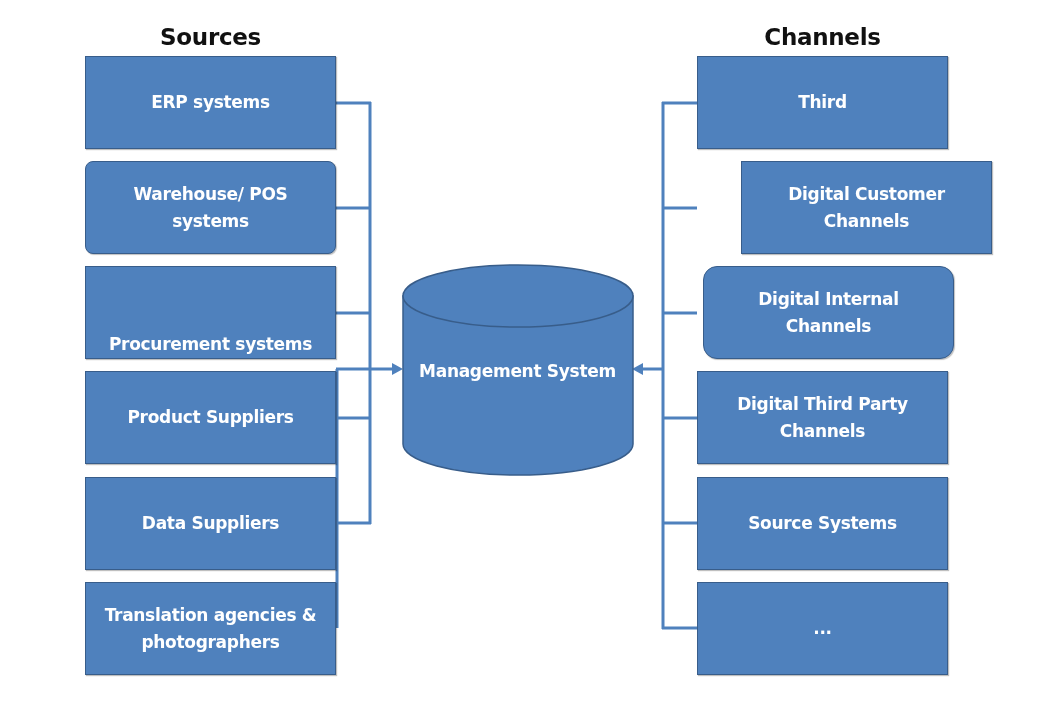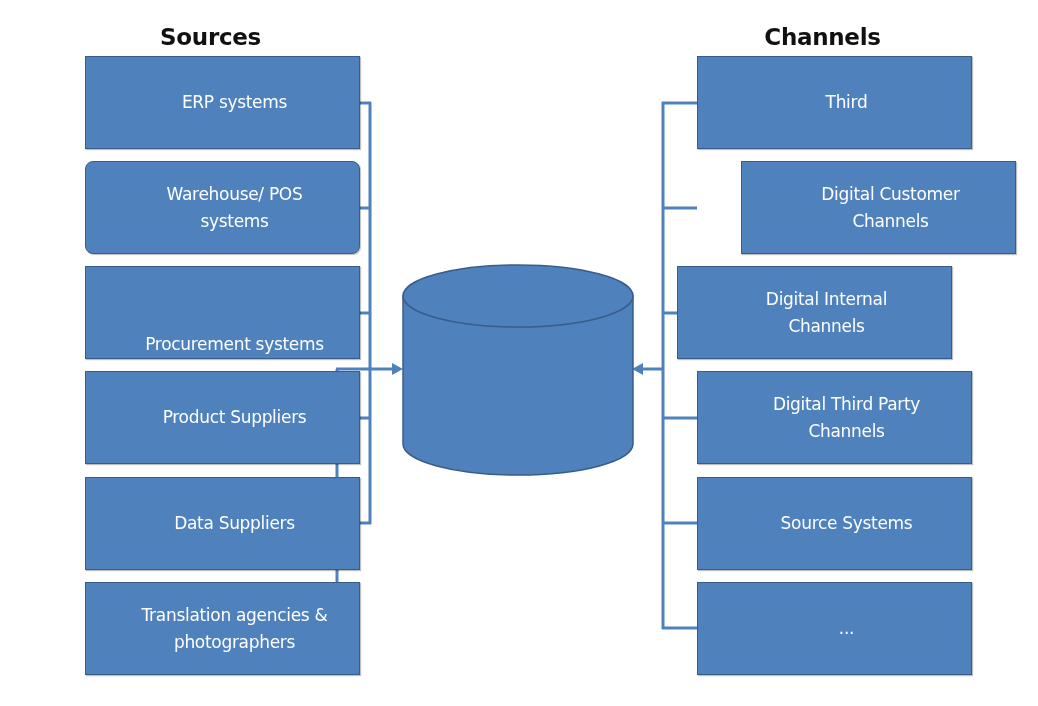--- a/index.html
+++ b/index.html
@@ -3,22 +3,22 @@
 <meta charset="utf-8">
 <style>
   html, body { margin: 0; padding: 0; background: #ffffff; }
   body { width: 1038px; height: 706px; position: relative; overflow: hidden;
          font-family: "DejaVu Sans", "Liberation Sans", sans-serif; }
   .heading { position: absolute; top: 24px; width: 251px; text-align: center;
              font-weight: bold; font-size: 23px; color: #111; letter-spacing: -0.3px; }
   .box { position: absolute; width: 249px; height: 91px; background: #4f81bd;
          border: 1px solid #385d8a; box-shadow: 1px 1px 1px rgba(0,0,0,0.25);
          display: flex; align-items: center; justify-content: center; text-align: center;
-         color: #ffffff; font-weight: normal; font-size: 17px; line-height: 27px;
-         letter-spacing: -0.3px; box-sizing: content-box; padding-left: 24px; }
+         color: #ffffff; font-weight: bold; font-size: 17px; line-height: 27px;
+         letter-spacing: -0.3px; box-sizing: content-box; }
   .box span { max-width: 220px; }
   svg#connectors { position: absolute; left: 0; top: 0; }
   .cyl-label { position: absolute; left: 403px; top: 358px; width: 229px; text-align: center;
                color: #ffffff; font-weight: bold; font-size: 17px; line-height: 27px;
                letter-spacing: -0.3px; }
 </style>
 </head>
 <body>
 
 <svg id="connectors" width="1038" height="706">
@@ -74,27 +74,28 @@
 <div class="box" style="left:85px; top:582px;">
   <span>Translation agencies &amp; photographers</span>
   </div>
 
 <div class="box" style="left:697px; top:56px;">
   <span>Third</span>
   </div>
 <div class="box" style="left:697px; top:161px;margin-left:44px;">
   <span style="max-width:170px;">Digital Customer Channels</span>
   </div>
-<div class="box" style="left:677px; top:266px;">
+<div class="box" style="left:703px; top:266px;border-radius:14px;">
   <span style="max-width:150px;">Digital Internal Channels</span>
   </div>
 <div class="box" style="left:697px; top:371px;">
   <span style="max-width:180px;text-align:center;">Digital Third Party Channels</span>
   </div>
 <div class="box" style="left:697px; top:477px;">
   <span>Source Systems</span>
   </div>
 <div class="box" style="left:697px; top:582px;">
   <span>...</span>
   </div>
 
 <div class="cyl-label">
+  <div>Management System</div>
 </div>
 
 </body></html>

